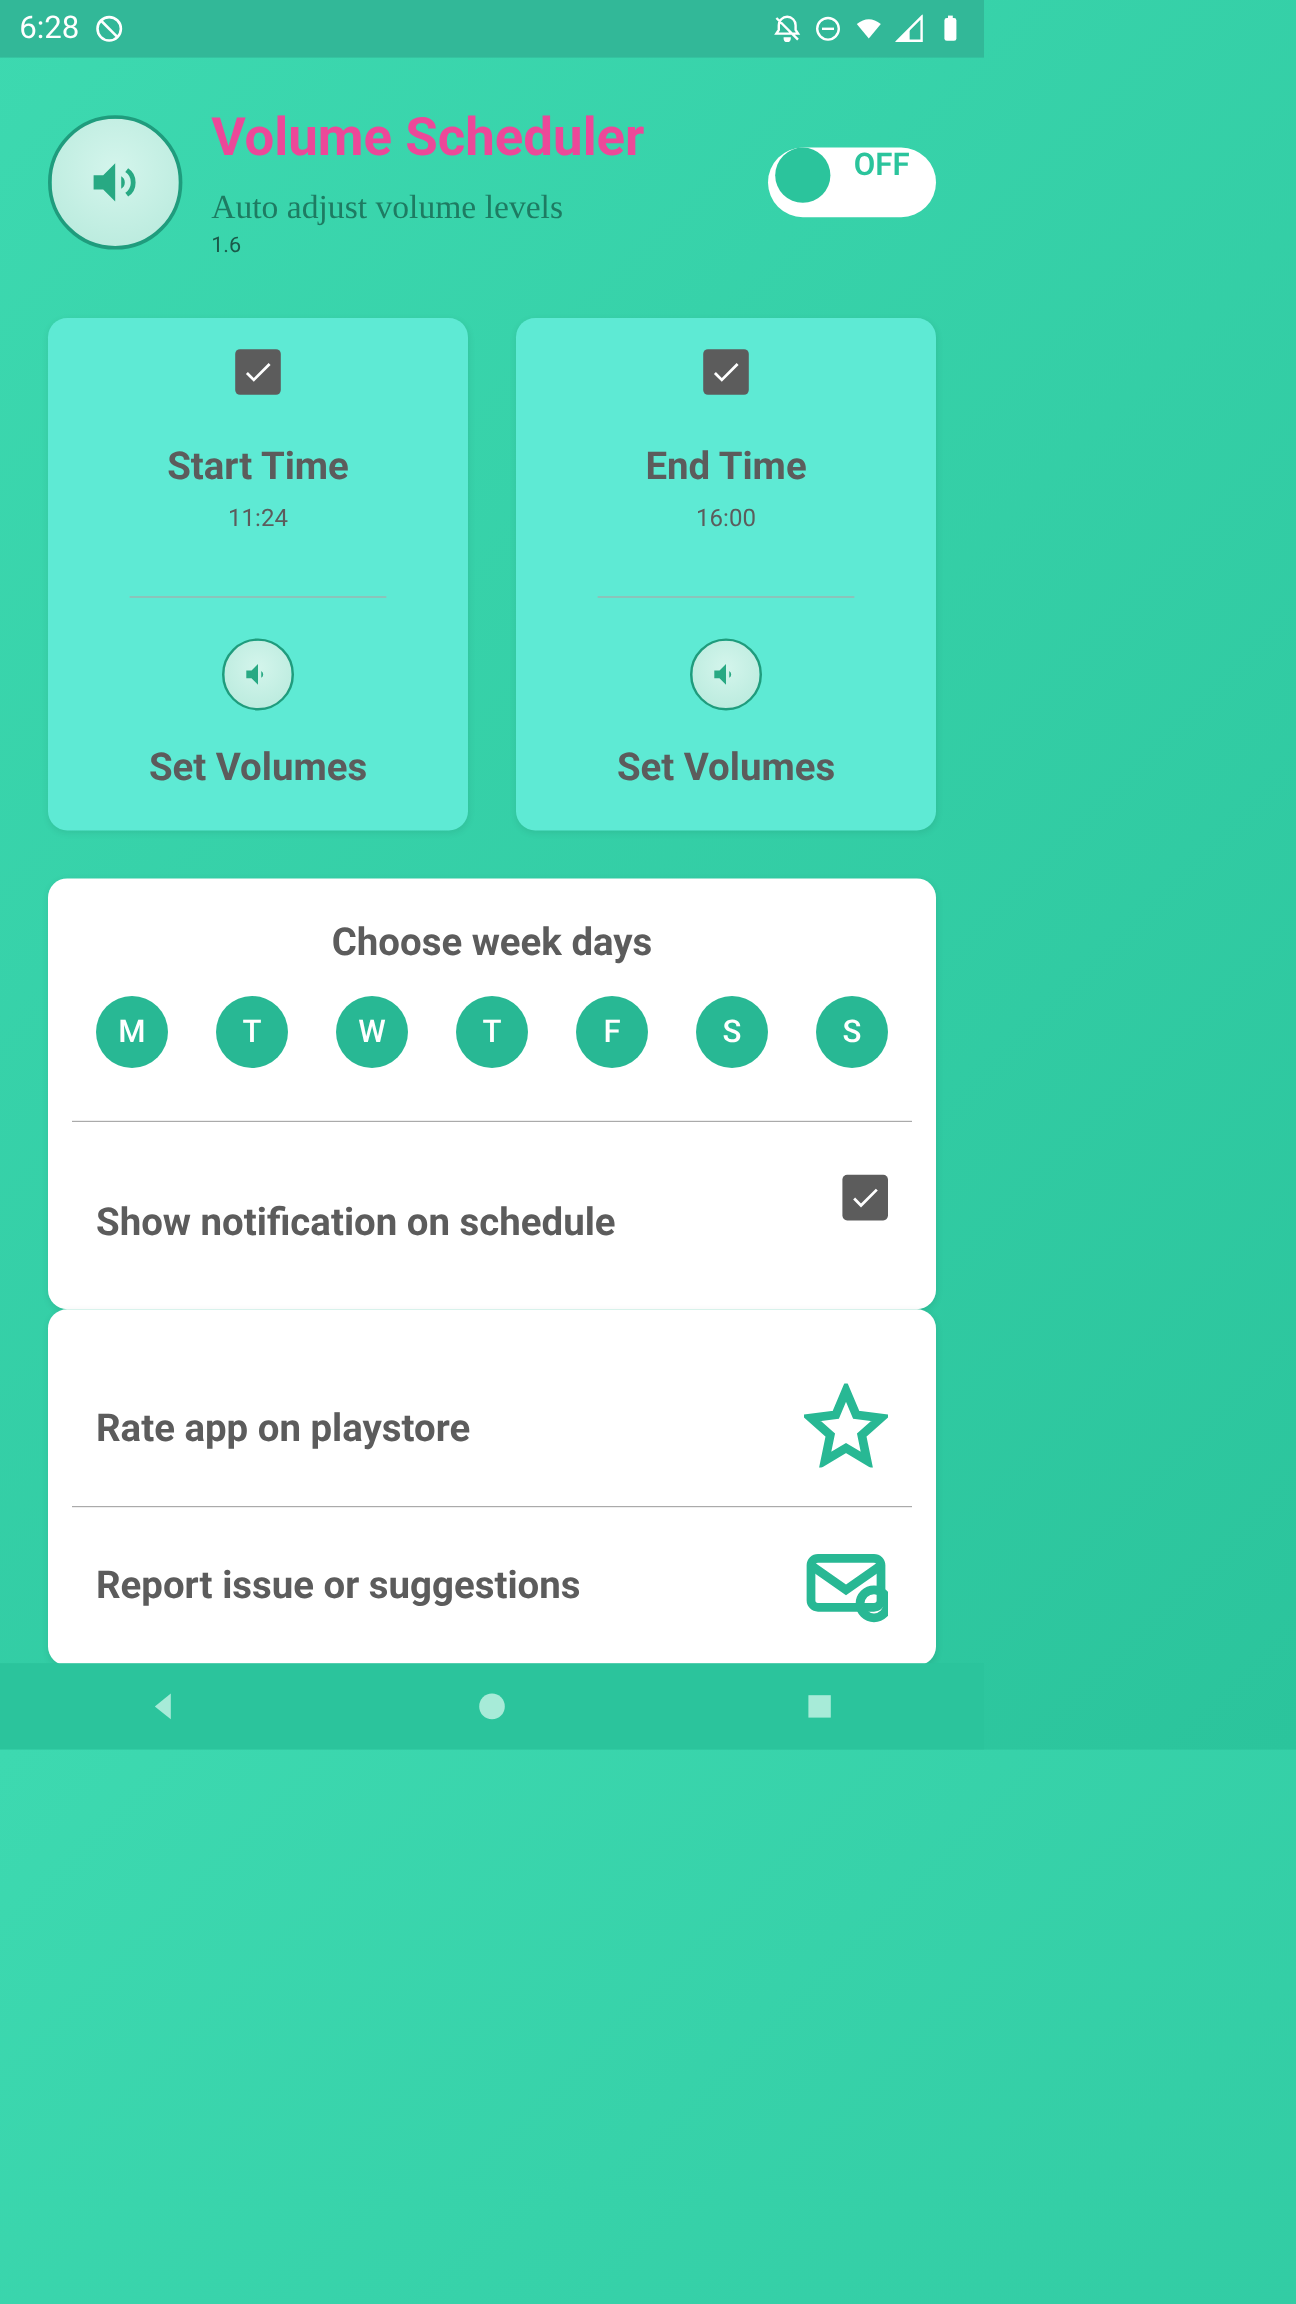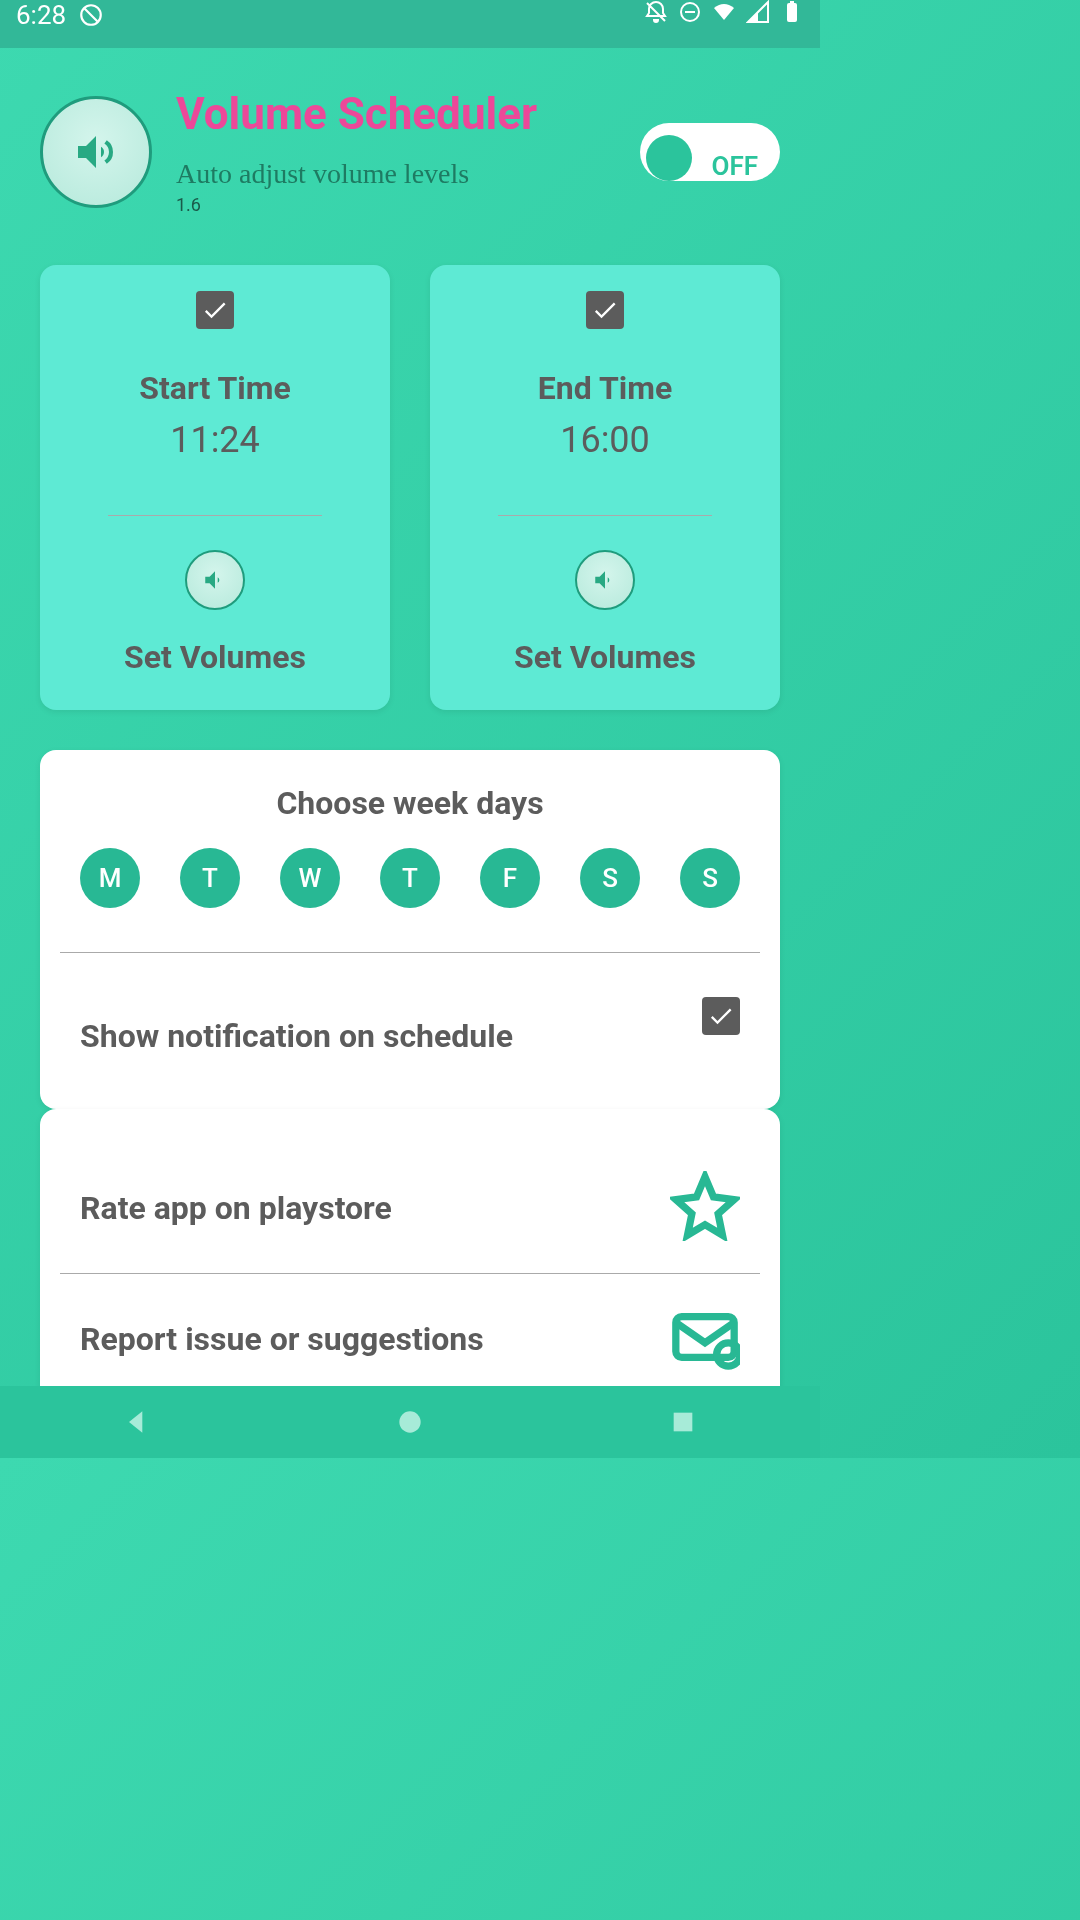--- a/index.html
+++ b/index.html
@@ -7,21 +7,21 @@
     width: 820px;
     height: 1458px;
     background: linear-gradient(135deg, #3dd9b0 0%, #2bc49c 100%);
     overflow: hidden;
     position: relative;
   }
   .status-bar {
     height: 48px;
     background: #32b898;
     display: flex;
-    align-items: flex-start;
+    align-items: center;
     justify-content: space-between;
     padding: 0 16px;
     color: white;
     font-size: 26px;
   }
   .status-left { display: flex; align-items: center; gap: 12px; }
   .status-right { display: flex; align-items: center; gap: 10px; }
   .status-right svg { width: 24px; height: 24px; fill: white; }
 
   .content { padding: 40px 40px 0 40px; }
@@ -40,42 +40,42 @@
     flex-shrink: 0;
   }
   .app-logo svg { width: 48px; height: 48px; fill: #28a983; }
   .header-text { flex: 1; }
   .app-title { font-size: 44px; font-weight: 700; color: #ec4899; }
   .app-subtitle { font-size: 28px; color: #1e7b62; margin-top: 18px; font-family: Liberation Serif, serif; }
   .app-version { font-size: 18px; color: #1a5a4a; margin-top: 4px; }
 
   .toggle {
     width: 140px; height: 58px; background: white; border-radius: 30px;
-    position: relative; display: flex; align-items: flex-end; justify-content: flex-end;
+    position: relative; display: flex; align-items: flex-start; justify-content: flex-end;
     padding-right: 22px; cursor: pointer;
   }
   .toggle-knob {
     position: absolute; left: 6px; width: 46px; height: 46px; border-radius: 50%;
     background: #2bc49c;
   }
   .toggle-label { font-size: 26px; font-weight: 600; color: #2bc49c; }
 
   .cards-row { display: flex; gap: 40px; margin-bottom: 40px; }
   .time-card {
     flex: 1; background: #5eead4; border-radius: 16px; padding: 26px 26px 34px;
     display: flex; flex-direction: column; align-items: center;
     box-shadow: 0 2px 6px rgba(0,0,0,0.08);
   }
   .checkbox {
     width: 38px; height: 38px; background: #5c5c5c; border-radius: 4px;
     display: flex; align-items: center; justify-content: center; margin-bottom: 40px;
   }
   .checkbox svg { width: 28px; height: 28px; fill: white; }
   .time-title { font-size: 32px; font-weight: 700; color: #5c5c5c; margin-bottom: 12px; }
-  .time-value { font-size: 36px; color: #5c5c5c; }
+  .time-value { font-size: 20px; color: #5c5c5c; }
   .card-divider { width: 72%; height: 1px; background: #aaa; margin: 54px 0 34px; }
   .volume-icon-small {
     width: 60px; height: 60px; border-radius: 50%;
     background: radial-gradient(circle at 50% 40%, #d4f5ec 0%, #b5e9db 100%);
     border: 2px solid #1f9c7d;
     display:flex; align-items:center; justify-content:center; margin-bottom: 28px;
   }
   .volume-icon-small svg { width: 26px; height: 26px; fill: #28a983; }
   .set-volumes { font-size: 32px; font-weight: 700; color: #5c5c5c; }
 

